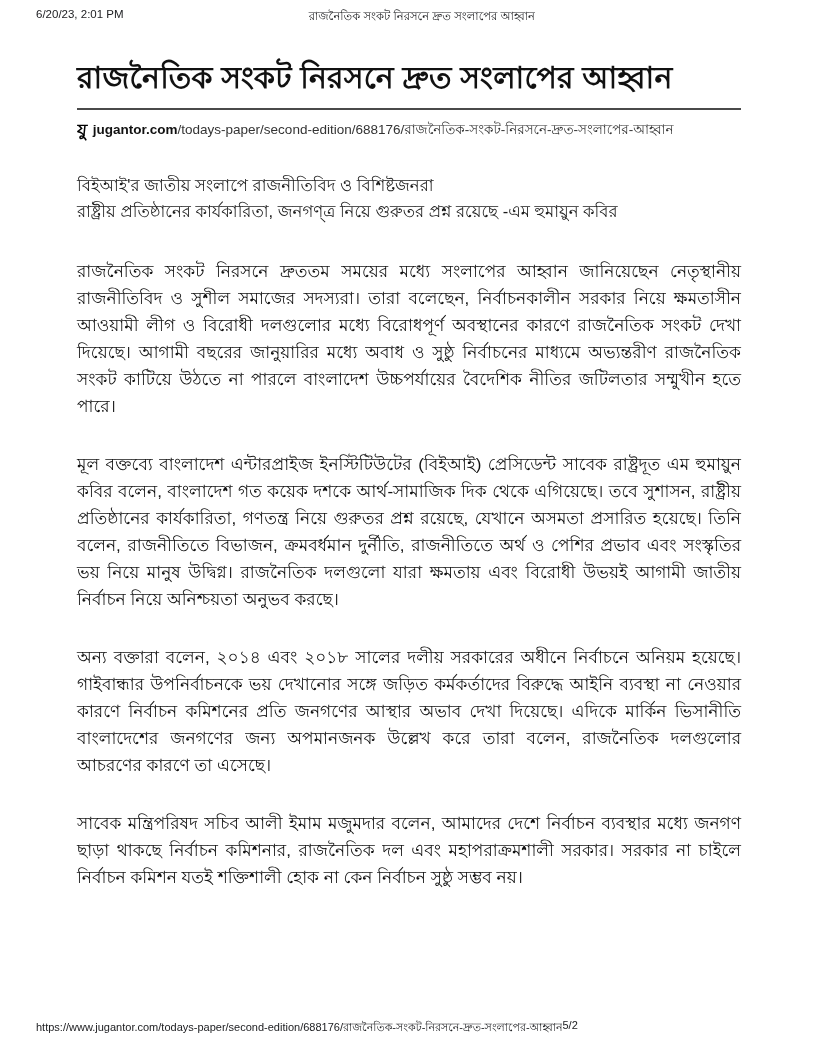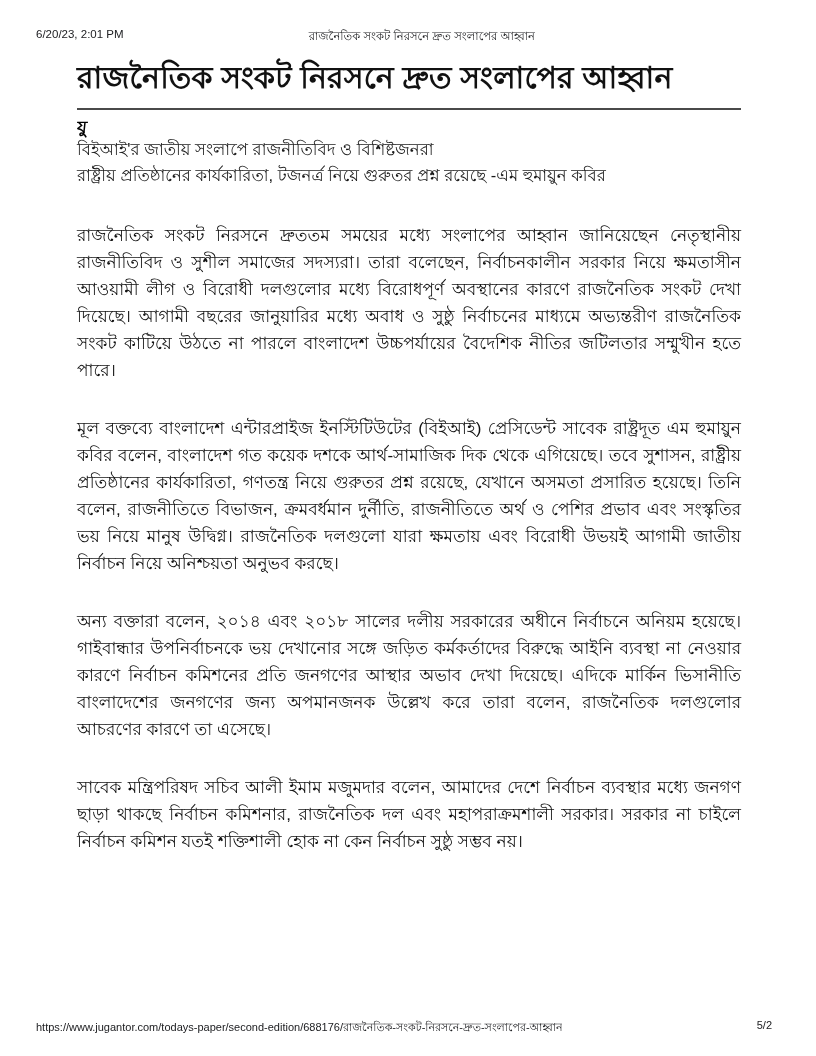--- a/index.html
+++ b/index.html
@@ -8,21 +8,21 @@
     width: 816px;
     height: 1056px;
     position: relative;
     font-family: "Liberation Sans", "DejaVu Sans", sans-serif;
     color: #1a1a1a;
     overflow: hidden;
   }
   
   .print-header {
     position: absolute;
-    top: 28px;
+    top: 8px;
     left: 36px;
     right: 36px;
     display: flex;
     font-size: 11.5px;
     color: #202124;
   }
   .print-header .ph-date { flex: 0 0 auto; }
   .print-header .ph-title {
     flex: 1 1 auto;
     text-align: center;
@@ -60,66 +60,68 @@
   .source-logo {
     font-size: 17px;
     font-weight: bold;
     color: #000000;
     line-height: 1;
     transform: skewX(-6deg);
   }
   .source-domain { font-weight: bold; color: #111111; }
   .source-path { font-weight: normal; color: #333333; }
   .subtitles {
+    margin-top: 30px;
     font-size: 16.5px;
     line-height: 1.6;
     color: #1a1a1a;
   }
   .body-text { margin-top: 34px; }
   .body-text p {
     font-size: 17px;
     line-height: 27px;
     text-align: justify;
     color: #111111;
     margin-bottom: 27px;
     margin-top: 31px;
   }
   
   .print-footer {
     position: absolute;
     bottom: 18px;
     left: 36px;
     right: 44px;
     display: flex;
-    justify-content: space-between;
+    justify-content: flex-start;
     font-size: 11px;
     color: #202124;
   }
   .pf-url { max-width: 660px; overflow: hidden; white-space: nowrap; }
 </style>
 </head>
 <body>
 
 <header class="print-header">
   <span class="ph-date">6/20/23, 2:01 PM</span>
   <span class="ph-title">রাজনৈতিক সংকট নিরসনে দ্রুত সংলাপের আহ্বান</span>
 </header>
 
 <main class="content">
   <h1 class="article-title">রাজনৈতিক সংকট নিরসনে দ্রুত সংলাপের আহ্বান</h1>
 
   <hr class="title-rule">
 
   <div class="source-line">
     <span class="source-logo">যু</span>
+    <span><span class="source-domain">jugantor.com</span><span class="source-path">/todays-paper/second-edition/688176/রাজনৈতিক-সংকট-নিরসনে-দ্রুত-সংলাপের-আহ্বান</span></span>
   </div>
 
   <div class="subtitles">
     <div>বিইআই'র জাতীয় সংলাপে রাজনীতিবিদ ও বিশিষ্টজনরা</div>
-    <div>রাষ্ট্রীয় প্রতিষ্ঠানের কার্যকারিতা, টজনর্ত্র নিয়ে গুরুতর প্রশ্ন রয়েছে -এম হুমায়ুন কবির</div>
+    <div>রাষ্ট্রীয় প্রতিষ্ঠানের কার্যকারিতা, জনগণ্ত্র নিয়ে গুরুতর প্রশ্ন রয়েছে -এম হুমায়ুন কবির</div>
   </div>
 
   <div class="body-text">
     <p>রাজনৈতিক সংকট নিরসনে দ্রুততম সময়ের মধ্যে সংলাপের আহ্বান জানিয়েছেন নেতৃস্থানীয় রাজনীতিবিদ ও সুশীল সমাজের সদস্যরা। তারা বলেছেন, নির্বাচনকালীন সরকার নিয়ে ক্ষমতাসীন আওয়ামী লীগ ও বিরোধী দলগুলোর মধ্যে বিরোধপূর্ণ অবস্থানের কারণে রাজনৈতিক সংকট দেখা দিয়েছে। আগামী বছরের জানুয়ারির মধ্যে অবাধ ও সুষ্ঠু নির্বাচনের মাধ্যমে অভ্যন্তরীণ রাজনৈতিক সংকট কাটিয়ে উঠতে না পারলে বাংলাদেশ উচ্চপর্যায়ের বৈদেশিক নীতির জটিলতার সম্মুখীন হতে পারে।</p>
     <p>মূল বক্তব্যে বাংলাদেশ এন্টারপ্রাইজ ইনস্টিটিউটের (বিইআই) প্রেসিডেন্ট সাবেক রাষ্ট্রদূত এম হুমায়ুন কবির বলেন, বাংলাদেশ গত কয়েক দশকে আর্থ-সামাজিক দিক থেকে এগিয়েছে। তবে সুশাসন, রাষ্ট্রীয় প্রতিষ্ঠানের কার্যকারিতা, গণতন্ত্র নিয়ে গুরুতর প্রশ্ন রয়েছে, যেখানে অসমতা প্রসারিত হয়েছে। তিনি বলেন, রাজনীতিতে বিভাজন, ক্রমবর্ধমান দুর্নীতি, রাজনীতিতে অর্থ ও পেশির প্রভাব এবং সংস্কৃতির ভয় নিয়ে মানুষ উদ্বিগ্ন। রাজনৈতিক দলগুলো যারা ক্ষমতায় এবং বিরোধী উভয়ই আগামী জাতীয় নির্বাচন নিয়ে অনিশ্চয়তা অনুভব করছে।</p>
     <p>অন্য বক্তারা বলেন, ২০১৪ এবং ২০১৮ সালের দলীয় সরকারের অধীনে নির্বাচনে অনিয়ম হয়েছে। গাইবান্ধার উপনির্বাচনকে ভয় দেখানোর সঙ্গে জড়িত কর্মকর্তাদের বিরুদ্ধে আইনি ব্যবস্থা না নেওয়ার কারণে নির্বাচন কমিশনের প্রতি জনগণের আস্থার অভাব দেখা দিয়েছে। এদিকে মার্কিন ভিসানীতি বাংলাদেশের জনগণের জন্য অপমানজনক উল্লেখ করে তারা বলেন, রাজনৈতিক দলগুলোর আচরণের কারণে তা এসেছে।</p>
     <p>সাবেক মন্ত্রিপরিষদ সচিব আলী ইমাম মজুমদার বলেন, আমাদের দেশে নির্বাচন ব্যবস্থার মধ্যে জনগণ ছাড়া থাকছে নির্বাচন কমিশনার, রাজনৈতিক দল এবং মহাপরাক্রমশালী সরকার। সরকার না চাইলে নির্বাচন কমিশন যতই শক্তিশালী হোক না কেন নির্বাচন সুষ্ঠু সম্ভব নয়।</p>
 
   </div>
 </main>

